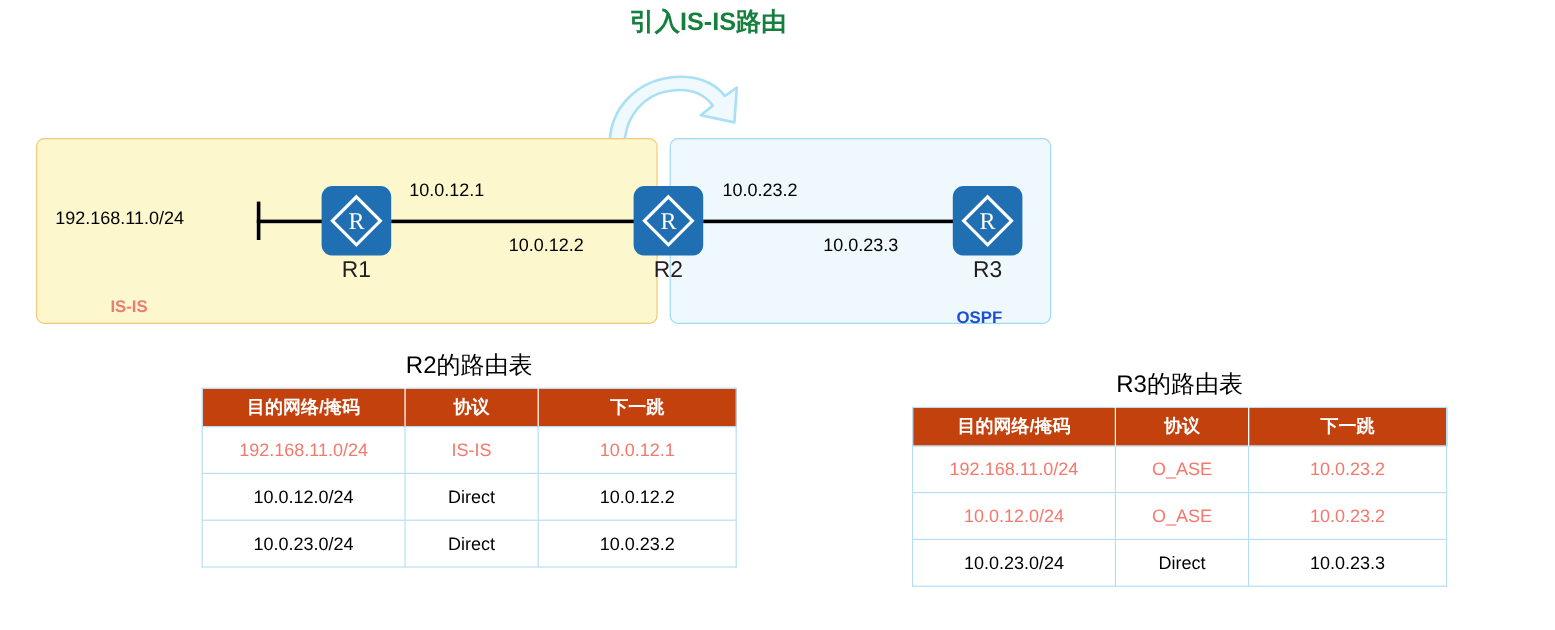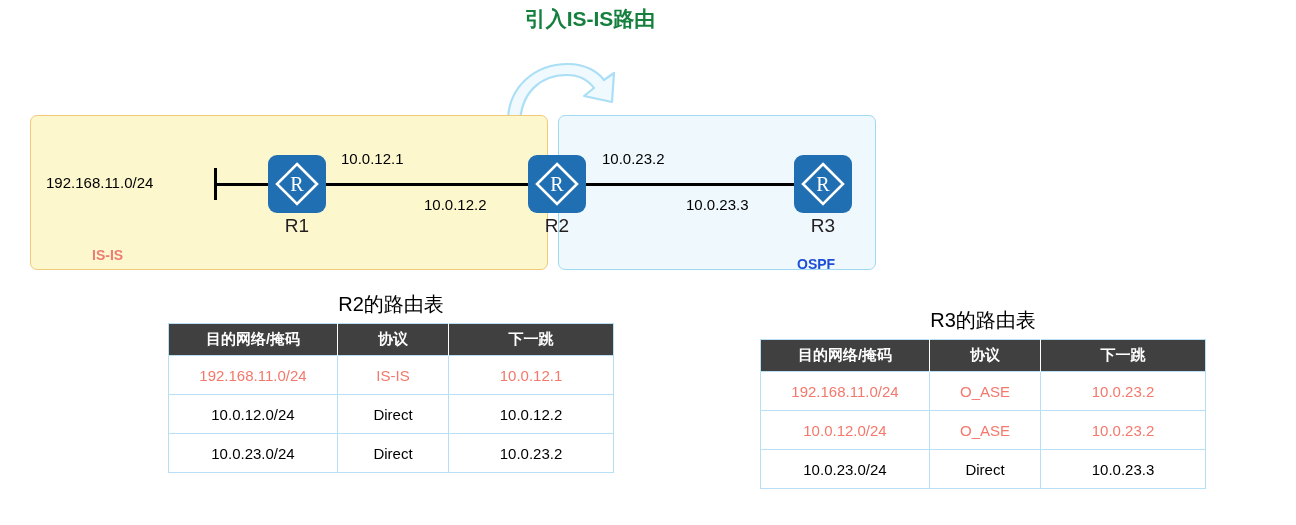--- a/index.html
+++ b/index.html
@@ -139,21 +139,21 @@
     text-align: center;
     margin-bottom: 5px;
     white-space: nowrap;
   }
   table.routing-table {
     border-collapse: collapse;
     table-layout: fixed;
     border: 1px solid #B7DFF5;
   }
   table.routing-table th {
-    background: #404040;
+    background: #c2410c;
     color: #ffffff;
     font-size: 15px;
     font-weight: bold;
     height: 31px;
     border-right: 1px solid #ffffff;
     border-left: 1px solid #ffffff;
     padding: 0;
     text-align: center;
     white-space: nowrap;
   }

